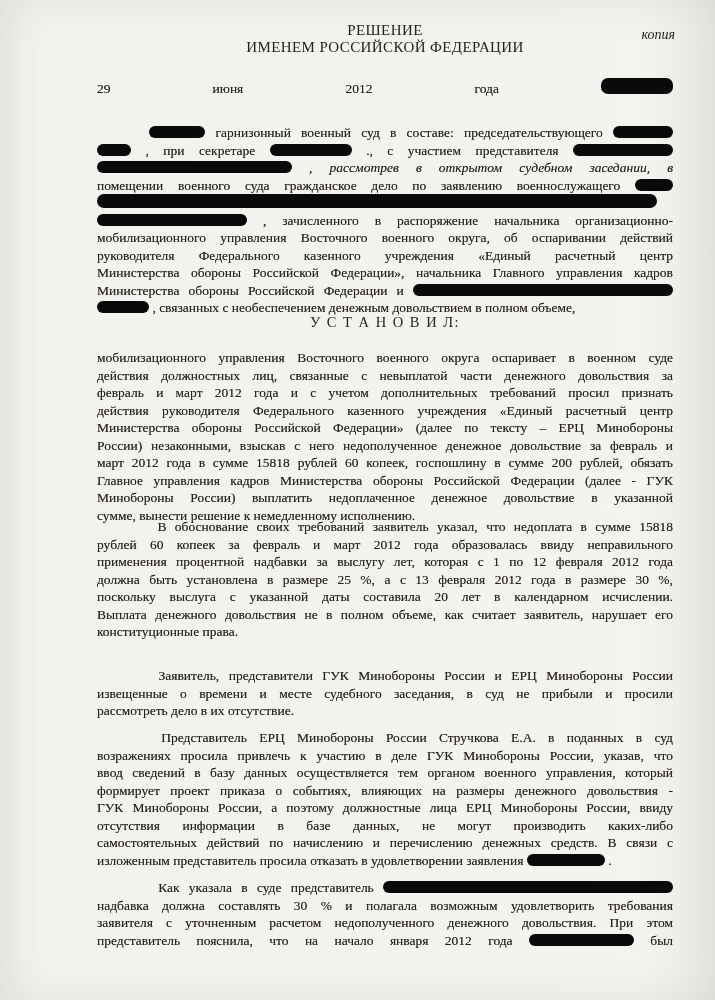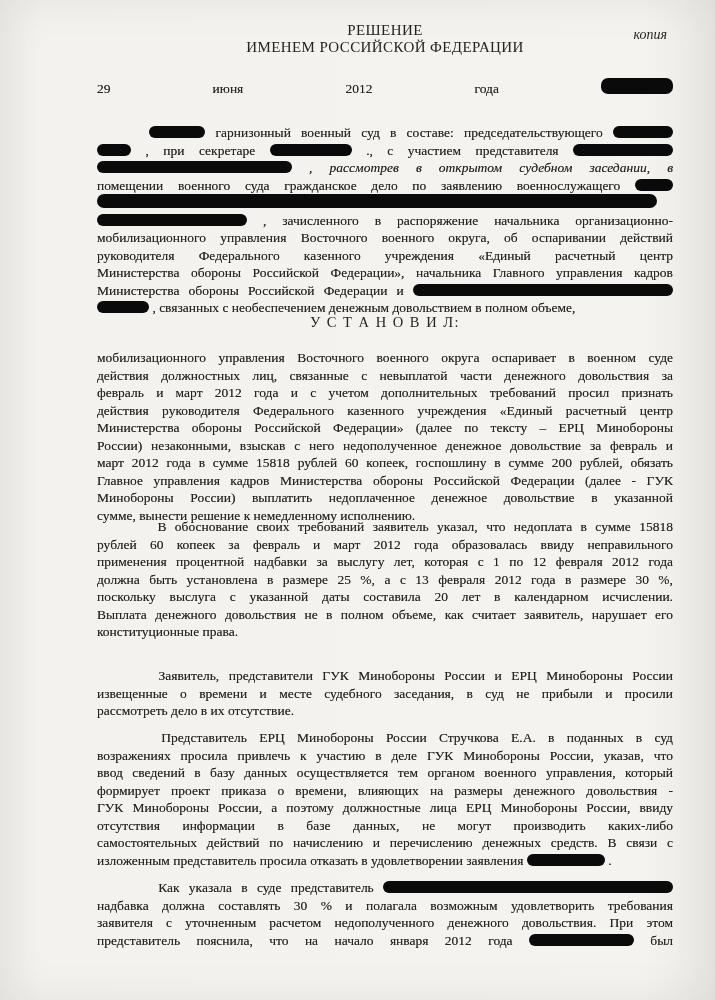--- a/index.html
+++ b/index.html
@@ -9,21 +9,21 @@
     box-shadow:inset 0 0 40px rgba(120,115,105,0.12);
     overflow:hidden;
     font-family:"Liberation Serif", serif;
     color:#272420;
   }
   .title {
     position:absolute; top:22px; left:97px; width:576px;
     text-align:center; font-size:15px; line-height:17px; letter-spacing:0.4px;
   }
   .copy-label {
-    position:absolute; top:27px; right:48px;
+    position:absolute; top:27px; right:40px;
     font-style:italic; font-size:14px;
   }
   .heading {
     position:absolute; top:314px; left:97px; width:576px;
     text-align:center; font-size:14.5px; letter-spacing:1.5px;
   }
   .para { position:absolute; left:97px; width:576px; }
   .line {
     height:17.5px; line-height:17.5px; font-size:13.5px;
     text-align:justify; text-align-last:justify;
@@ -88,21 +88,21 @@
       </div>
       <div class="para" style="top: 667px;">
         <div class="line"><span class="sp" style="width: 52px;"></span> <span class="">Заявитель, представители ГУК Минобороны России и ЕРЦ Минобороны России</span></div>
         <div class="line"><span class="">извещенные о времени и месте судебного заседания, в суд не прибыли и просили</span></div>
         <div class="line l"><span class="">рассмотреть дело в их отсутствие.</span></div>
       </div>
       <div class="para" style="top: 729px;">
         <div class="line"><span class="sp" style="width: 52px;"></span> <span class="">Представитель ЕРЦ Минобороны России Стручкова Е.А. в поданных в суд</span></div>
         <div class="line"><span class="">возражениях просила привлечь к участию в деле ГУК Минобороны России, указав, что</span></div>
         <div class="line"><span class="">ввод сведений в базу данных осуществляется тем органом военного управления, который</span></div>
-        <div class="line"><span class="">формирует проект приказа о времени, влияющих на размеры денежного довольствия -</span></div>
+        <div class="line"><span class="">формирует проект приказа о событиях, влияющих на размеры денежного довольствия -</span></div>
         <div class="line"><span class="">ГУК Минобороны России, а поэтому должностные лица ЕРЦ Минобороны России, ввиду</span></div>
         <div class="line"><span class="">отсутствия информации в базе данных, не могут производить каких-либо</span></div>
         <div class="line"><span class="">самостоятельных действий по начислению и перечислению денежных средств. В связи с</span></div>
         <div class="line l"><span class="">изложенным представитель просила отказать в удовлетворении заявления</span> <span class="bar" style="width: 78px;"></span> <span class="">.</span></div>
       </div>
       <div class="para" style="top: 879px;">
         <div class="line"><span class="sp" style="width: 52px;"></span> <span class="">Как указала в суде представитель</span> <span class="bar" style="width: 290px;"></span></div>
         <div class="line"><span class="">надбавка должна составлять 30 % и полагала возможным удовлетворить требования</span></div>
         <div class="line"><span class="">заявителя с уточненным расчетом недополученного денежного довольствия. При этом</span></div>
         <div class="line"><span class="">представитель пояснила, что на начало января 2012 года</span> <span class="bar" style="width: 105px;"></span> <span class="">был</span></div>

